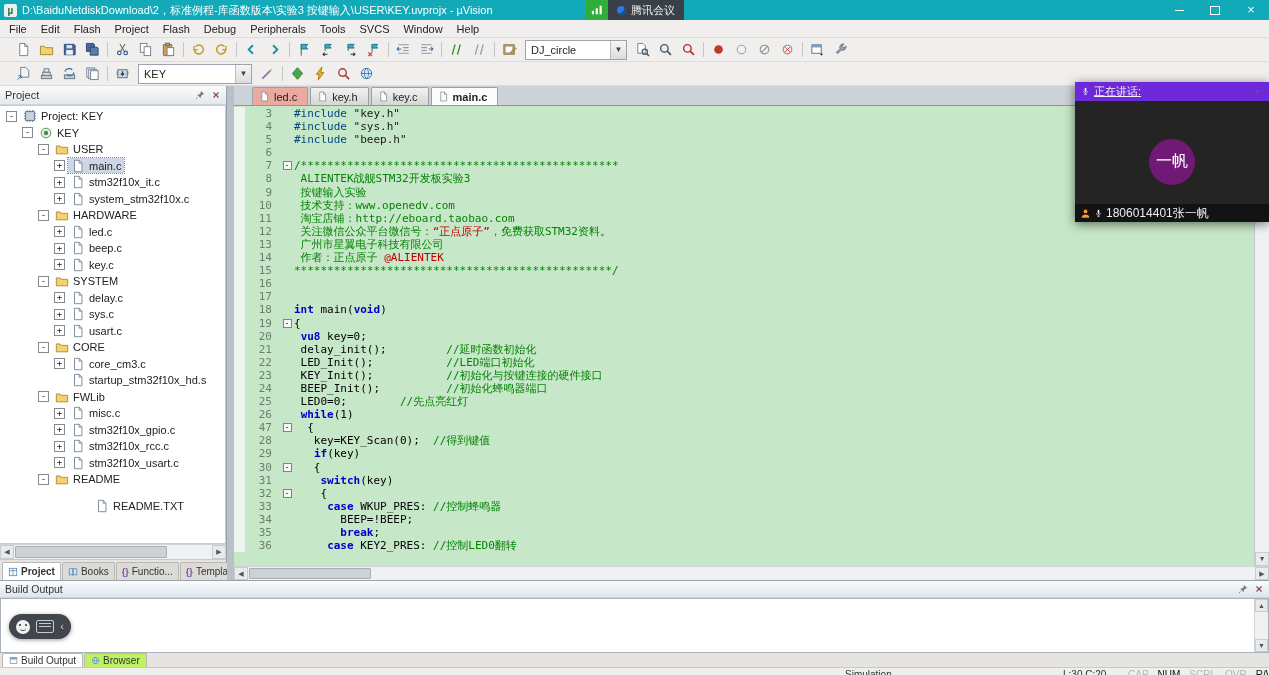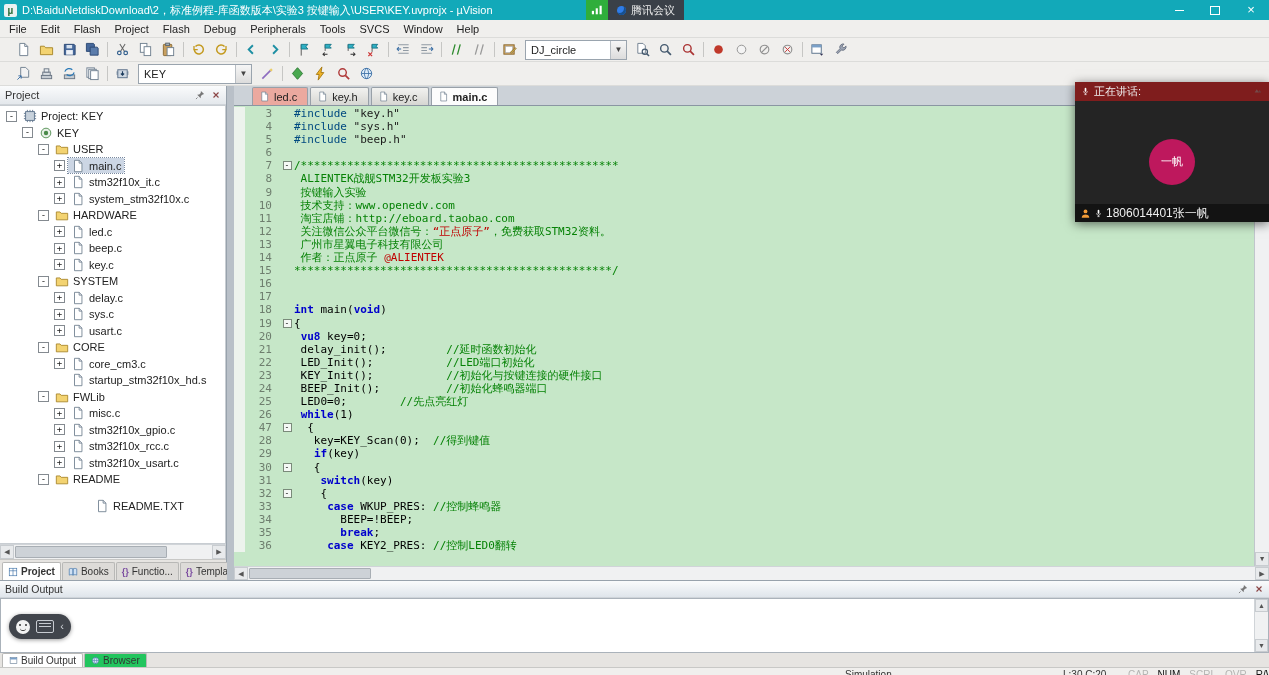--- a/index.html
+++ b/index.html
@@ -95,38 +95,38 @@
   .pill{position:absolute;left:8px;top:15px;width:62px;height:25px;border-radius:13px;background:#41454c;
         display:flex;align-items:center;justify-content:center;gap:6px;box-shadow:0 1px 4px rgba(0,0,0,.4);}
   .pill-face{width:14px;height:14px;border-radius:50%;background:#f2f2f2;position:relative;}
   .pill-face::before{content:"";position:absolute;left:3px;top:4px;width:2px;height:2px;border-radius:50%;background:#333;box-shadow:6px 0 0 #333;}
   .pill-face::after{content:"";position:absolute;left:4px;top:7px;width:6px;height:3px;border-bottom:1px solid #333;border-radius:0 0 5px 5px;}
   .pill-kbd{width:16px;height:11px;border:1px solid #c7cbd1;border-radius:2px;position:relative;}
   .pill-kbd::before{content:"";position:absolute;left:2px;top:2px;right:2px;height:1px;background:#c7cbd1;box-shadow:0 3px 0 #c7cbd1;}
   .pill-chev{color:#cfd3d8;font-size:11px;line-height:11px;}
   .bottom-tabs{height:14px;background:#e6e4e1;display:flex;align-items:flex-end;padding-left:2px;gap:1px;}
   .btab{height:13px;display:flex;align-items:center;gap:3px;padding:0 6px;font-size:10px;color:#333;
-        border:1px solid #b8b8b6;border-bottom:none;background:#22c55e;border-radius:2px 2px 0 0;}
+        border:1px solid #b8b8b6;border-bottom:none;background:#bef264;border-radius:2px 2px 0 0;}
   .btab.active{background:#fff;}
   .btab svg{width:9px;height:9px;}
   
   .statusbar{height:13px;background:#f0efed;border-top:1px solid #c8c8c6;position:relative;font-size:10px;color:#333;}
   .sb-sim{position:absolute;left:845px;top:1px;}
   .sb-cur{position:absolute;left:1063px;top:1px;}
   .sb-toggles{position:absolute;left:1128px;top:1px;display:flex;gap:9px;}
   .tg-off{color:#b4b4b2;}
   .tg-on{color:#111;}
   
   .meeting{position:absolute;left:1075px;top:82px;width:194px;height:140px;background:#202020;z-index:60;
            box-shadow:0 2px 10px rgba(0,0,0,.55);display:flex;flex-direction:column;}
-  .meet-head{height:19px;background:#7f1d1d;display:flex;align-items:center;gap:4px;padding:0 6px;color:#f0f0f0;font-size:11px;flex:none;}
+  .meet-head{height:19px;background:#6d28d9;display:flex;align-items:center;gap:4px;padding:0 6px;color:#f0f0f0;font-size:11px;flex:none;text-decoration:underline;}
   .meet-head svg{width:9px;height:13px;}
   .meet-logo{margin-left:auto;opacity:.55;}
   .meet-video{flex:1;position:relative;display:flex;align-items:center;justify-content:center;background:#242424;}
-  .avatar-circle{width:46px;height:46px;border-radius:50%;background:#be185d;color:#fff;font-size:11px;display:flex;align-items:center;justify-content:center;}
+  .avatar-circle{width:46px;height:46px;border-radius:50%;background:#701a75;color:#fff;font-size:16px;display:flex;align-items:center;justify-content:center;}
   .meet-name{position:absolute;left:0;right:0;bottom:0;height:18px;background:rgba(10,10,10,.65);display:flex;align-items:center;gap:3px;padding:0 5px;color:#eee;font-size:12px;}
   .meet-name svg{width:11px;height:11px;}
   .meet-name .micsm{width:9px;height:11px;}
 </style>
 </head>
 <body>
 
 <div class="titlebar">
   <span class="app-icon">µ</span>
   <span class="title-text">D:\BaiduNetdiskDownload\2，标准例程-库函数版本\实验3 按键输入\USER\KEY.uvprojx - µVision</span>

